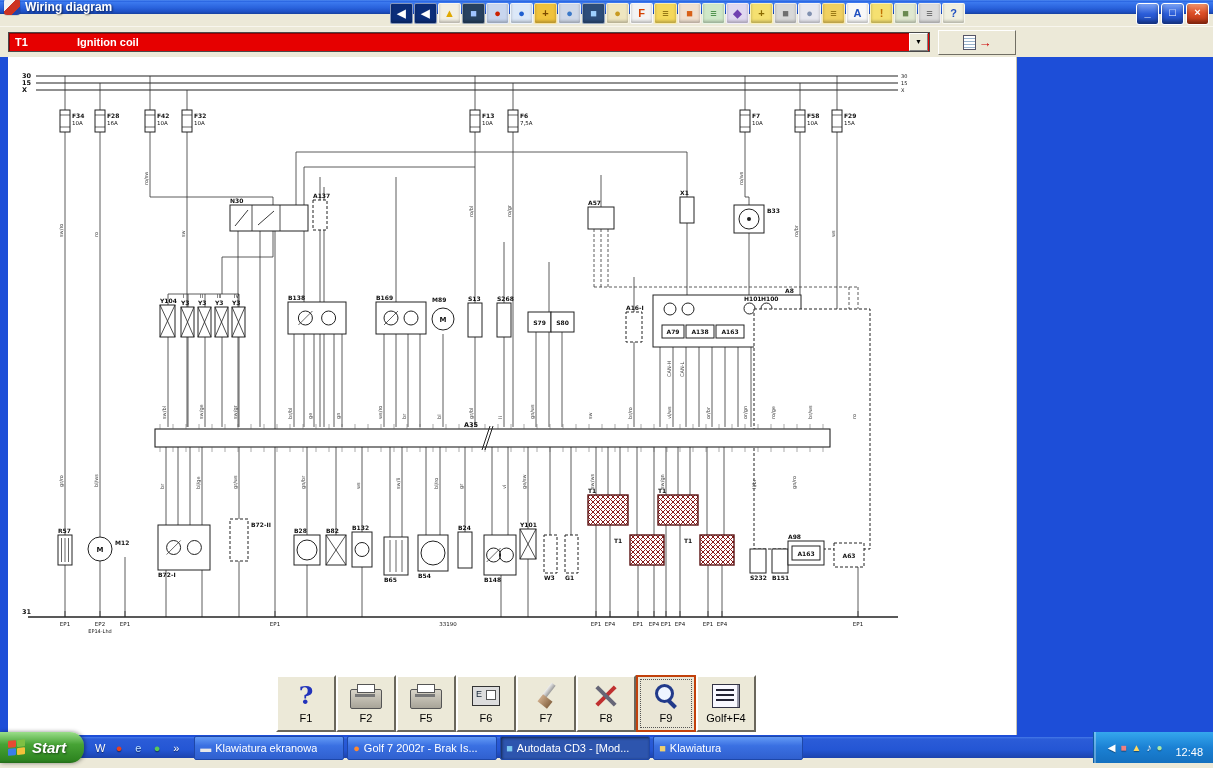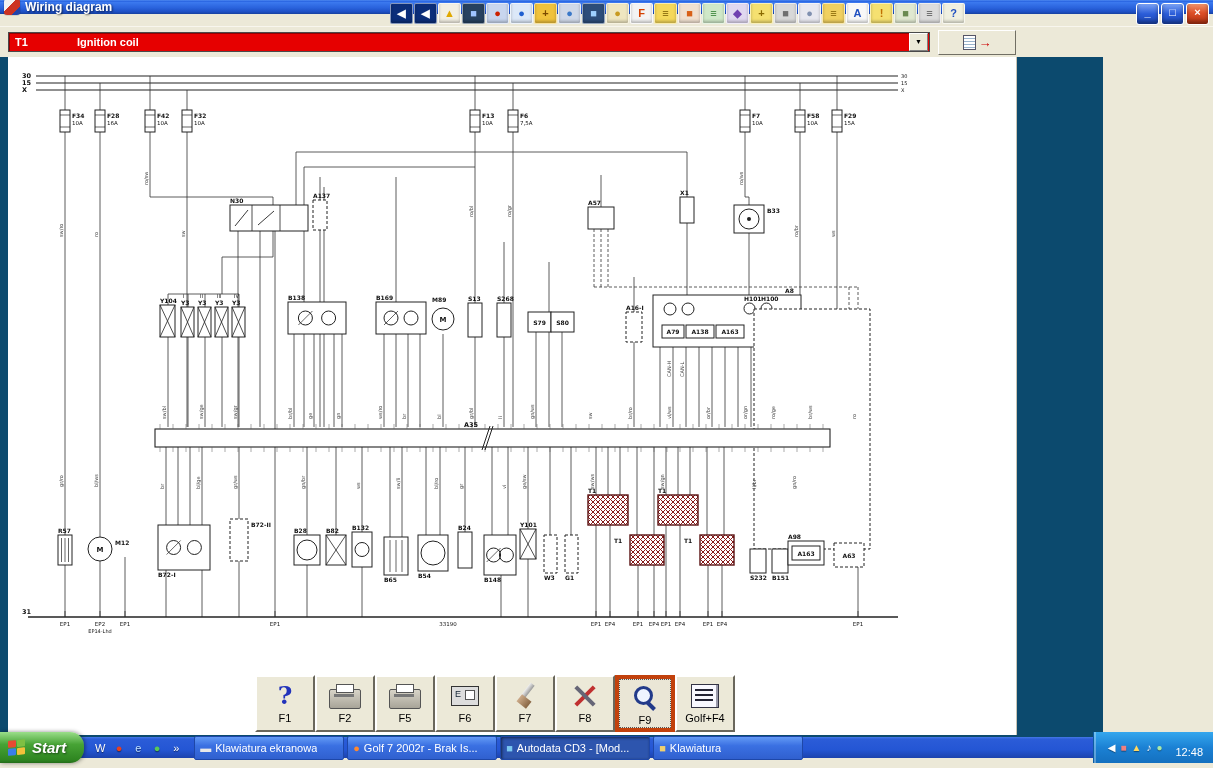--- a/index.html
+++ b/index.html
@@ -36,32 +36,32 @@
     border:1px solid;border-color:#fff #808080 #808080 #fff;color:#000;font-size:7px;
     text-align:center;line-height:15px;}
   .goto-btn{position:absolute;left:938px;top:3px;width:78px;height:25px;background:#ece9d8;
     border:1px solid;border-color:#fff #716f64 #716f64 #fff;display:flex;align-items:center;
     justify-content:center;padding:0;}
   .goto-page{display:inline-block;width:11px;height:13px;border:1px solid #556;margin-right:3px;
     background:repeating-linear-gradient(180deg,#fff 0 2px,#9ab4cc 2px 3px);}
   .goto-arrow{color:#c00;font-weight:bold;font-size:13px;line-height:13px;}
 
   
-  .client{position:absolute;top:57px;left:0;width:1103px;height:680px;background:#0c4a6e;}
+  .client{position:absolute;top:57px;left:0;width:1213px;height:680px;background:#1d4ed8;}
   .panel{position:absolute;left:8px;top:0;width:1008px;height:678px;background:#fff;
     border-right:1px solid #c8c4b4;}
   #wiring{display:block;}
   #wiring text{font-family:"DejaVu Sans",sans-serif;}
 
   
-  .fbar{position:absolute;left:247px;top:618px;display:flex;align-items:flex-end;}
+  .fbar{position:absolute;left:268px;top:618px;display:flex;align-items:flex-end;}
   .fbtn{width:60px;height:57px;background:#ece9d8;border:2px solid;
     border-color:#fff #6a675c #6a675c #fff;display:flex;flex-direction:column;align-items:center;
     padding-top:3px;box-sizing:border-box;}
-  .fbtn.active{border:4px solid #c2410c;background:#eae6d6;outline:1px dotted #555;outline-offset:-5px;}
+  .fbtn.active{border:2px solid #c2410c;background:#eae6d6;outline:1px dotted #555;outline-offset:-5px;}
   .ficon{height:32px;display:flex;align-items:center;justify-content:center;width:100%;}
   .flabel{font-size:11px;color:#000;}
   .fi-help{font-size:25px;font-weight:bold;color:#2233bb;font-family:"DejaVu Serif",serif;line-height:28px;}
   .fi-help::before{content:"?";}
   .fi-printer{display:inline-block;width:30px;height:18px;background:linear-gradient(#d8d4c8,#a8a498);
     border:1px solid #555;border-radius:2px;position:relative;margin-top:6px;}
   .fi-printer::before{content:"";position:absolute;left:6px;top:-6px;width:16px;height:7px;
     background:#fff;border:1px solid #555;}
   .fi-printer::after{content:"";position:absolute;left:4px;top:4px;width:20px;height:3px;background:#777;}
   .fi-meter{display:inline-block;width:26px;height:18px;border:1px solid #333;background:#ddd;position:relative;}

